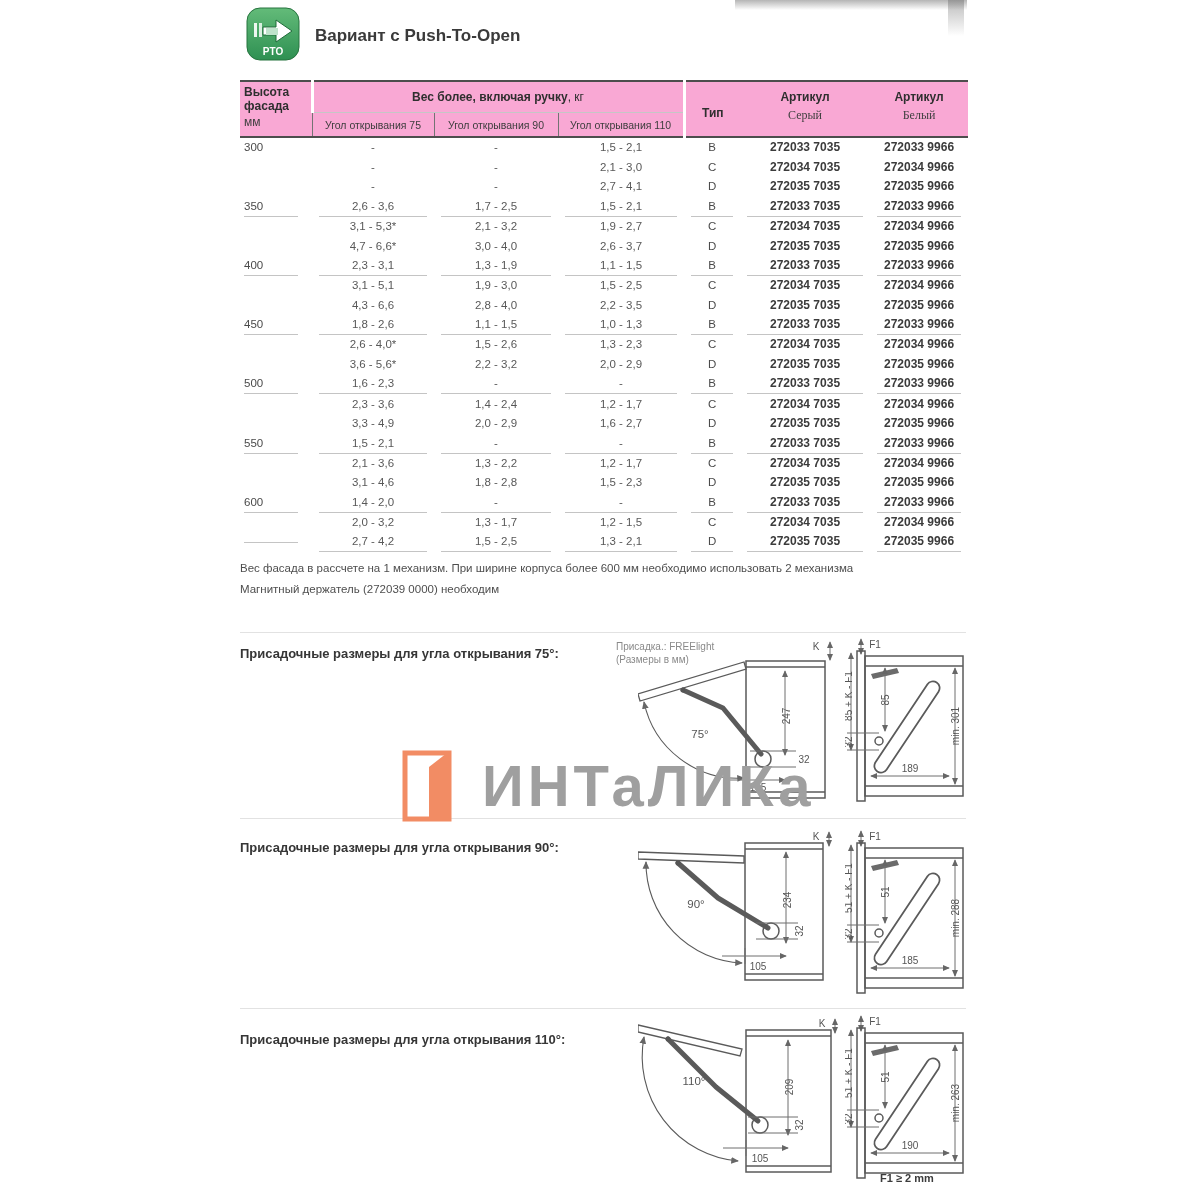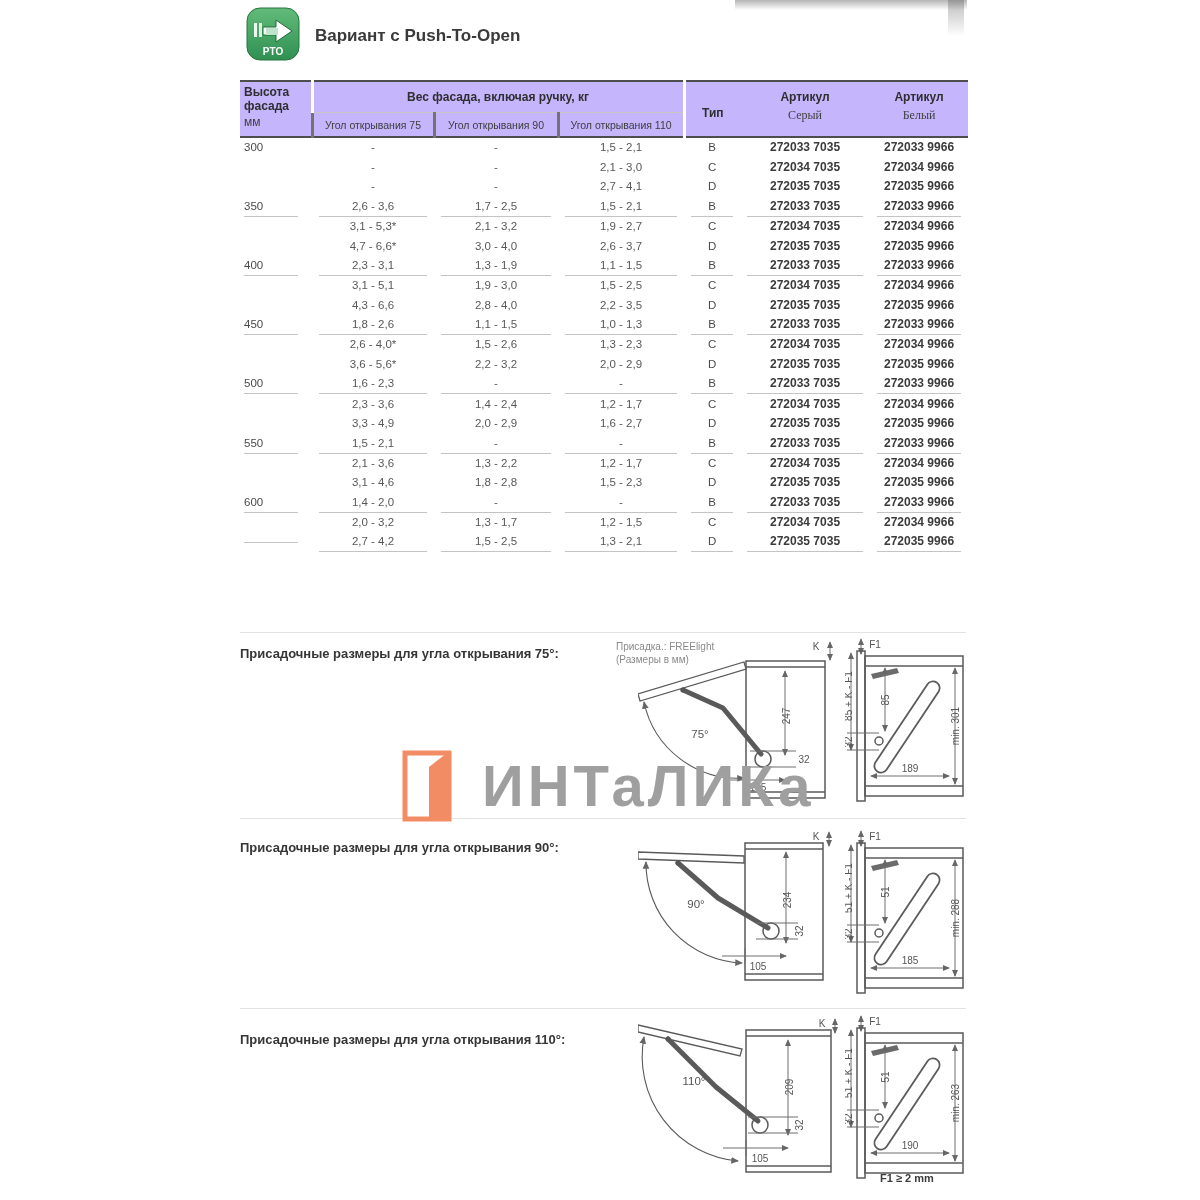--- a/index.html
+++ b/index.html
@@ -8,30 +8,30 @@
   .scan-shadow{position:absolute;left:735px;top:0;width:232px;height:10px;
         background:linear-gradient(to bottom,rgba(90,90,90,.45),rgba(90,90,90,0));}
   .scan-smudge{position:absolute;left:948px;top:0;width:16px;height:36px;
         background:linear-gradient(to bottom,rgba(120,120,120,.5),rgba(120,120,120,0));}
   
   .pto-icon{position:absolute;left:246px;top:7px;width:54px;height:40px;}
   .page-title{position:absolute;left:315px;top:26px;font-size:17px;font-weight:bold;color:#3a3a3a;}
   
   .tbl-wrap{position:absolute;left:240px;top:80px;width:728px;}
   table.weights{border-collapse:collapse;table-layout:fixed;width:728px;}
-  table.weights thead{background:#c4b5fd;}
+  table.weights thead{background:#f9a8d4;}
   table.weights thead tr.r1 th{height:30px;}
   table.weights thead tr.r2 th{height:23px;}
   th{font-size:12px;color:#2f2f2f;padding:0;vertical-align:middle;font-weight:bold;}
   th.h-height{vertical-align:top;text-align:left;padding:3px 0 0 4px;line-height:14px;
       border-top:2px solid #4d4d4d;}
   th.h-height .unit{font-weight:normal;color:#3f3f3f;margin-top:2px;}
   th.h-group{border-top:2px solid #4d4d4d;border-left:3px solid #fff;border-bottom:1px solid #c6c6c6;text-align:center;}
-  th.h-group .unit{font-weight:bold;}
-  th.h-angle{font-weight:normal;font-size:10.5px;color:#3d3d3d;border-left:3px solid #737373;}
+  th.h-group .unit{font-weight:normal;}
+  th.h-angle{font-weight:normal;font-size:10.5px;color:#3d3d3d;border-left:1px solid #737373;}
   th.h-type{border-top:2px solid #4d4d4d;border-left:3px solid #fff;vertical-align:bottom;padding-bottom:16px;text-align:center;}
   th.h-art{border-top:2px solid #4d4d4d;text-align:center;line-height:18px;padding-top:6px;vertical-align:top;}
   th.h-art .sub{font-weight:normal;color:#3f3f3f;font-family:Liberation Serif, serif;}
   table.weights thead{border-bottom:2px solid #4d4d4d;}
   td{height:19.6px;padding:0;font-size:11.5px;color:#585858;}
   td .cin{line-height:19px;margin:0 7px;text-align:center;white-space:nowrap;}
   td.c-h .cin{text-align:left;margin:0 14px 0 4px;color:#4a4a4a;}
   td.c-t .cin{color:#4a4a4a;}
   td.c-a .cin{font-weight:bold;color:#3b3b3b;font-size:12px;}
   tr.sep td .cin{border-bottom:1px solid #c4c4c4;}
@@ -94,21 +94,21 @@
           <col style="width:130px">
           <col style="width:98px">
       </colgroup>
       <thead>
         <tr class="r1">
           <th class="h-height" rowspan="2">
             <div>Высота фасада</div>
             <div class="unit">мм</div>
           </th>
           <th class="h-group" colspan="3">
-            <span>Вес фасада, включая ручку</span><span class="unit">, кг</span>
+            <span>Вес более, включая ручку</span><span class="unit">, кг</span>
           </th>
           <th class="h-type" rowspan="2">Тип</th>
           <th class="h-art" rowspan="2">
             <div>Артикул</div>
             <div class="sub">Серый</div>
           </th>
           <th class="h-art" rowspan="2">
             <div>Артикул</div>
             <div class="sub">Белый</div>
           </th>
@@ -601,20 +601,22 @@
             </td>
             <td class="c-a">
               <div class="cin">272035 9966</div>
             </td>
           </tr>
         </tbody>
     </table>
   </div>
 
   <div class="footnotes">
+    <div>Вес фасада в рассчете на 1 механизм. При ширине корпуса более 600 мм необходимо использовать 2 механизма</div>
+    <div>Магнитный держатель (272039 0000) необходим</div>
   </div>
 
   <div class="divider" style="top:632px"></div>
   <div class="divider" style="top:818px"></div>
   <div class="divider" style="top:1008px"></div>
 
   <div class="section-title" style="top:646px">Присадочные размеры для угла открывания 75°:</div>
   <div class="section-note" style="top:640px">
     <div>Присадка.: FREElight</div>
     <div>(Размеры в мм)</div>

